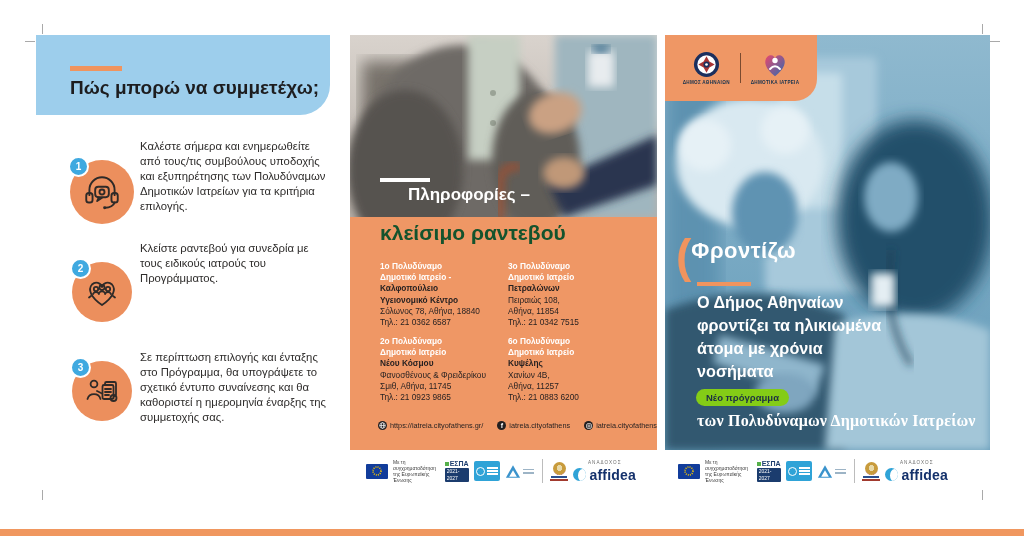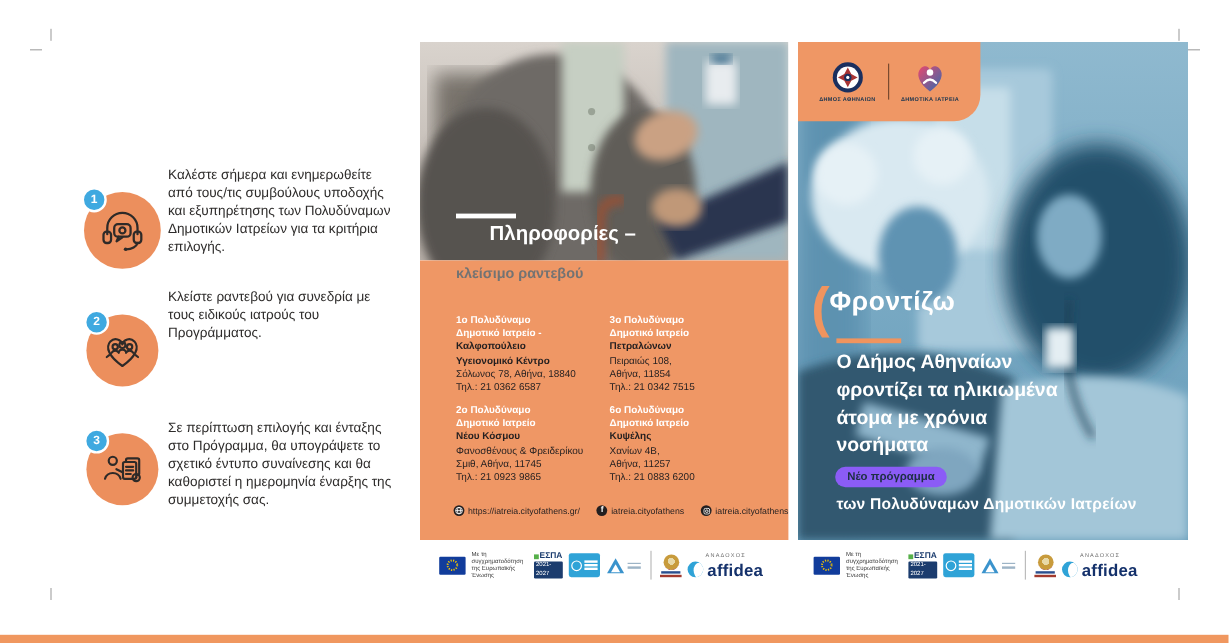--- a/index.html
+++ b/index.html
@@ -17,44 +17,44 @@
   .step-circle{border-radius:50%;background:#EC8F5D;display:flex;align-items:center;justify-content:center;}
   .step-badge{width:17px;height:17px;border-radius:50%;background:#3FA9E0;border:2px solid #fff;
               color:#fff;font-size:10px;font-weight:bold;display:flex;align-items:center;justify-content:center;}
   .step-text{font-size:11.3px;line-height:1.33;color:#2e2c2b;width:192px;}
 
   
   .mid-photo{left:350px;top:35px;width:307px;height:182px;overflow:hidden;}
   .mid-orange{left:350px;top:217px;width:307px;height:233px;background:#EF9765;}
   .white-bar{left:380px;top:178px;width:50px;height:4px;background:#ffffff;}
   .mid-title1{left:380px;top:185px;font-size:17px;font-weight:bold;color:#ffffff;margin-left:28px;}
-  .mid-title2{left:380px;top:221px;font-size:12px;font-weight:bold;color:#737373;text-align:right;}
+  .mid-title2{left:380px;top:221px;font-size:21px;font-weight:bold;color:#14532d;text-align:right;}
   .clinic{width:125px;font-size:8.3px;line-height:1.35;}
   .clinic .hd{color:#ffffff;font-weight:bold;}
   .clinic .nm{color:#231F20;font-weight:bold;}
   .clinic .ad,.clinic .ph{color:#231F20;}
   .links-row{left:378px;top:421px;width:268px;display:flex;align-items:center;gap:14px;}
   .link-item{display:flex;align-items:center;gap:3px;color:#231F20;font-size:7.3px;}
   .dot-ic{width:9px;height:9px;border-radius:50%;background:#231F20;display:flex;align-items:center;justify-content:center;flex:0 0 auto;}
 
   
   .right-photo{left:665px;top:35px;width:325px;height:415px;overflow:hidden;}
   .orange-head{left:665px;top:35px;width:152px;height:66px;background:#EF9765;border-radius:0 0 22px 0;
                display:flex;align-items:center;justify-content:center;gap:10px;}
   .logo-col{display:flex;flex-direction:column;align-items:center;gap:2px;}
   .logo-label{font-size:4.6px;font-weight:bold;color:#14324F;letter-spacing:.3px;}
   .logo-div{width:1px;height:30px;background:#7a4a2f;}
   .title-row{left:676px;top:236px;display:flex;align-items:flex-start;}
   .bracket{font-size:46px;line-height:.9;font-weight:bold;color:#F0945E;}
   .program-title{font-size:22px;line-height:1;font-weight:bold;color:#ffffff;margin-top:4px;letter-spacing:.5px;}
   .underline{left:697px;top:282px;width:54px;height:3.5px;background:#F0945E;}
   .desc{left:697px;top:291px;width:205px;font-size:16.2px;line-height:1.42;font-weight:bold;color:#ffffff;}
-  .badge{left:696px;top:389px;background:#8b5cf6;border-radius:9px;padding:3px 10px;
+  .badge{left:696px;top:389px;background:#84cc16;border-radius:9px;padding:3px 10px;
          font-size:9.5px;font-weight:bold;color:#1d2f43;}
-  .subtitle{left:697px;top:412px;font-size:13px;font-weight:bold;color:#ffffff;letter-spacing:.2px;}
+  .subtitle{left:697px;top:412px;font-size:16px;font-weight:bold;color:#ffffff;letter-spacing:.2px;font-family:Liberation Serif, serif;}
 
   
   .strip{top:454px;width:270px;height:34px;display:flex;align-items:center;gap:5px;}
   .eu-flag{width:22px;height:15px;background:#113C9B;border-radius:1px;flex:0 0 auto;
            display:flex;align-items:center;justify-content:center;}
   .eu-text{font-size:5px;line-height:1.2;color:#3a3a3a;}
   .espa{display:flex;flex-direction:column;align-items:center;gap:1px;}
   .espa-top{display:flex;align-items:center;gap:1px;}
   .espa-sq{width:4px;height:4px;background:#56B04A;}
   .espa-txt{font-size:7px;font-weight:bold;color:#1B3C6E;}
@@ -83,20 +83,24 @@
 
 <div id="canvas">
 
   <div class="mark" style="left:42px;top:24px;width:1px;height:10px;"></div>
   <div class="mark" style="left:25px;top:41px;width:10px;height:1px;"></div>
   <div class="mark" style="left:982px;top:24px;width:1px;height:10px;"></div>
   <div class="mark" style="left:990px;top:41px;width:10px;height:1px;"></div>
   <div class="mark" style="left:42px;top:490px;width:1px;height:10px;"></div>
   <div class="mark" style="left:982px;top:490px;width:1px;height:10px;"></div>
 
+  <div class="abs blue-box">
+    <div class="abs accent-bar" style="left:34px;top:31px;"></div>
+    <div class="abs" style="left:34px;top:42px;font-size:19px;font-weight:bold;color:#1d1d1f;">Πώς μπορώ να συμμετέχω;</div>
+  </div>
 
   <div class="abs step-circle" style="left:70px;top:160px;width:64px;height:64px;">
     <svg width="42" height="42" viewBox="0 0 40 40" fill="none" stroke="#2e2a28" stroke-width="1.8" stroke-linecap="round" stroke-linejoin="round">
       <path d="M8 23 v-5 a12 12 0 0 1 24 0 v5"></path>
       <rect x="5" y="21" width="6" height="9" rx="2.5"></rect>
       <rect x="29" y="21" width="6" height="9" rx="2.5"></rect>
       <path d="M32 30 a9 6 0 0 1 -9 5"></path>
       <circle cx="22.5" cy="35" r="1.4" fill="#2e2a28" stroke="none"></circle>
       <rect x="13.5" y="15" width="13" height="10" rx="3"></rect>
       <path d="M17 25 l-1.6 3.6 L20 25.5"></path>

